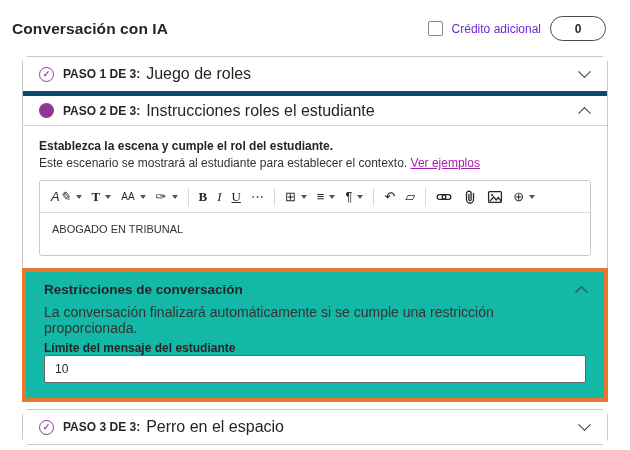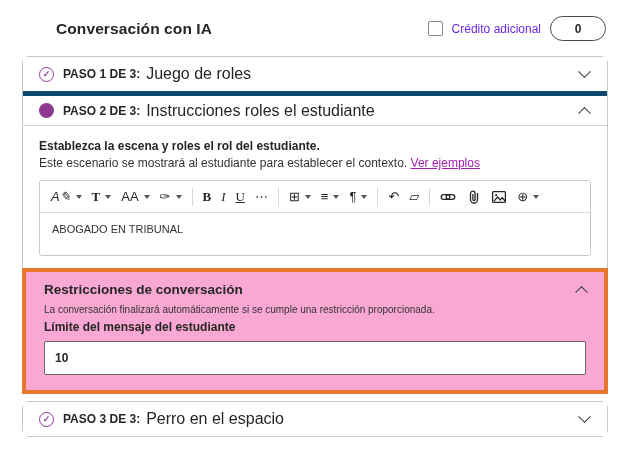--- a/index.html
+++ b/index.html
@@ -1,21 +1,21 @@
 <!DOCTYPE html>
 <html><head>
 <meta charset="utf-8">
 <style>
   * { box-sizing: border-box; margin: 0; padding: 0; }
   html,body { width: 630px; height: 450px; background: #fff; overflow: hidden;
     font-family: "Liberation Sans", sans-serif; color: #262626; }
 
   
   .header { display: flex; align-items: center; justify-content: space-between;
-    padding: 16px 24px 0 24px; margin-left: 32px; }
+    padding: 16px 24px 0 12px; }
   .page-title { font-size: 15.5px; font-weight: bold; letter-spacing: .1px; }
   .header-right { display: flex; align-items: center; gap: 9px; }
   .checkbox { width: 15px; height: 15px; border: 1.5px solid #8a8a8a; border-radius: 2px;
     background: #fff; appearance: none; -webkit-appearance: none; cursor: pointer; }
   .cb-label { font-size: 12px; color: #6d28d9; }
   .points-pill { min-width: 56px; height: 25px; border: 1.5px solid #4a4a4a; border-radius: 13px;
     display: flex; align-items: center; justify-content: center;
     font-size: 12px; font-weight: bold; background: #fff; }
 
   
@@ -47,37 +47,37 @@
   .editor { margin-top: 10px; border: 1px solid #c9c9c9; border-radius: 3px; overflow: hidden; }
   .toolbar { display: flex; align-items: center; height: 31px; padding: 0 6px; background: #fff; }
   .tb-btn { display: flex; align-items: center; justify-content: center; height: 26px;
     padding: 0 5px; border: none; background: transparent; cursor: pointer;
     font-size: 13px; color: #262626; font-family: "Liberation Sans", sans-serif; }
   .tb-btn .g { line-height: 1; }
   .serif { font-family: "Liberation Serif", serif; }
   .bold { font-weight: bold; }
   .ital { font-style: italic; }
   .und  { text-decoration: underline; }
-  .small-g { font-size: 13px; }
+  .small-g { font-size: 10px; }
   .has-caret::after { content: ""; border-left: 3px solid transparent; border-right: 3px solid transparent;
     border-top: 4px solid #555; margin-left: 5px; }
   .tb-sep { width: 1px; height: 18px; background: #d9d9d9; margin: 0 5px; flex: 0 0 auto; }
   .editor-content { border-top: 1px solid #d9d9d9; min-height: 43px; padding: 10px 12px;
     font-size: 11px; color: #333; }
 
   
-  .restrictions { margin: 12px -17px -1px -17px; border: 4px solid #e8762b; background: #f9a8d4;
+  .restrictions { margin: 12px -17px -1px -17px; border: 4px solid #e8762b; background: #14b8a6;
     padding: 10px 18px 15px 18px; }
   .restr-head { display: flex; align-items: center; }
   .restr-title { font-size: 13.5px; font-weight: bold; }
-  .restr-desc { font-size: 10px; color: #333; margin: 7px 0 5px 0; }
-  .restr-label { font-size: 12px; font-weight: bold; margin-bottom: 7px; }
-  .restr-input { width: 100%; height: 18px; border: 1px solid #666; border-radius: 2px;
-    padding: 16px 10px; font-size: 12px; color: #262626; background: #fff;
-    font-family: "Liberation Sans", sans-serif; font-weight: bold; }
+  .restr-desc { font-size: 14px; color: #333; margin: 7px 0 5px 0; }
+  .restr-label { font-size: 12px; font-weight: bold; }
+  .restr-input { width: 100%; height: 28px; border: 1px solid #666; border-radius: 2px;
+    padding: 0 10px; font-size: 12px; color: #262626; background: #fff;
+    font-family: "Liberation Sans", sans-serif; }
 
   
   .footer { display: flex; justify-content: flex-end; gap: 10px; margin: 14px 22px 0 22px; }
   .btn { height: 32px; padding: 0 18px; border: none; border-radius: 2px; cursor: pointer;
     font-size: 12.5px; font-weight: bold; font-family: "Liberation Sans", sans-serif; }
   .btn-secondary { background: #ebebeb; color: #262626; }
   .btn-primary { background: #262626; color: #fff; }
 
   .svg-icon { display: block; }
 </style>
@@ -109,21 +109,21 @@
     </div>
 
     <div class="step-row">
       <span class="icon-dot"></span>
       <span class="step-label">PASO 2 DE 3:</span>
       <span class="step-title">Instrucciones roles el estudiante</span>
       <span class="chev up"></span>
     </div>
 
     <div class="step-body">
-      <div class="intro-bold">Establezca la escena y roles el rol del estudiante.</div>
+      <div class="intro-bold">Establezca la escena y cumple el rol del estudiante.</div>
       <div class="intro-line"><span>Este escenario se mostrará al estudiante para establecer el contexto. </span><span class="link">Ver ejemplos</span></div>
 
       <div class="editor">
         <div class="toolbar">
           <button class="tb-btn has-caret">
               <span class="g ital">A✎</span>
             </button>
           <button class="tb-btn has-caret">
               <span class="g serif bold">T</span>
             </button>

